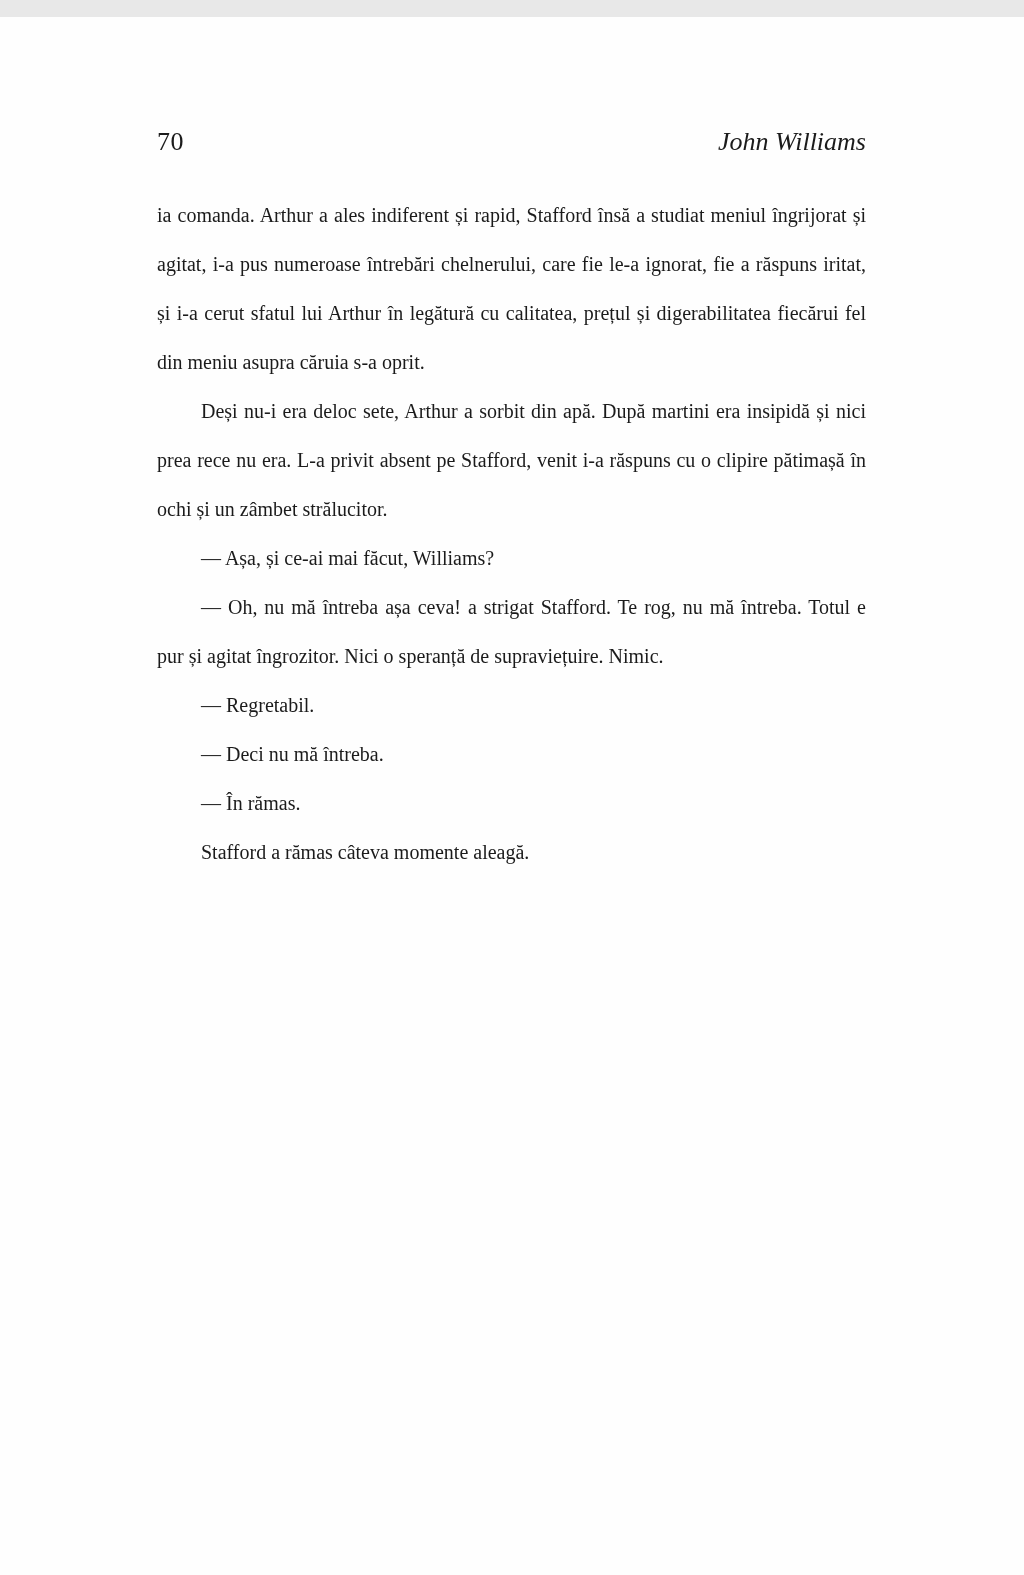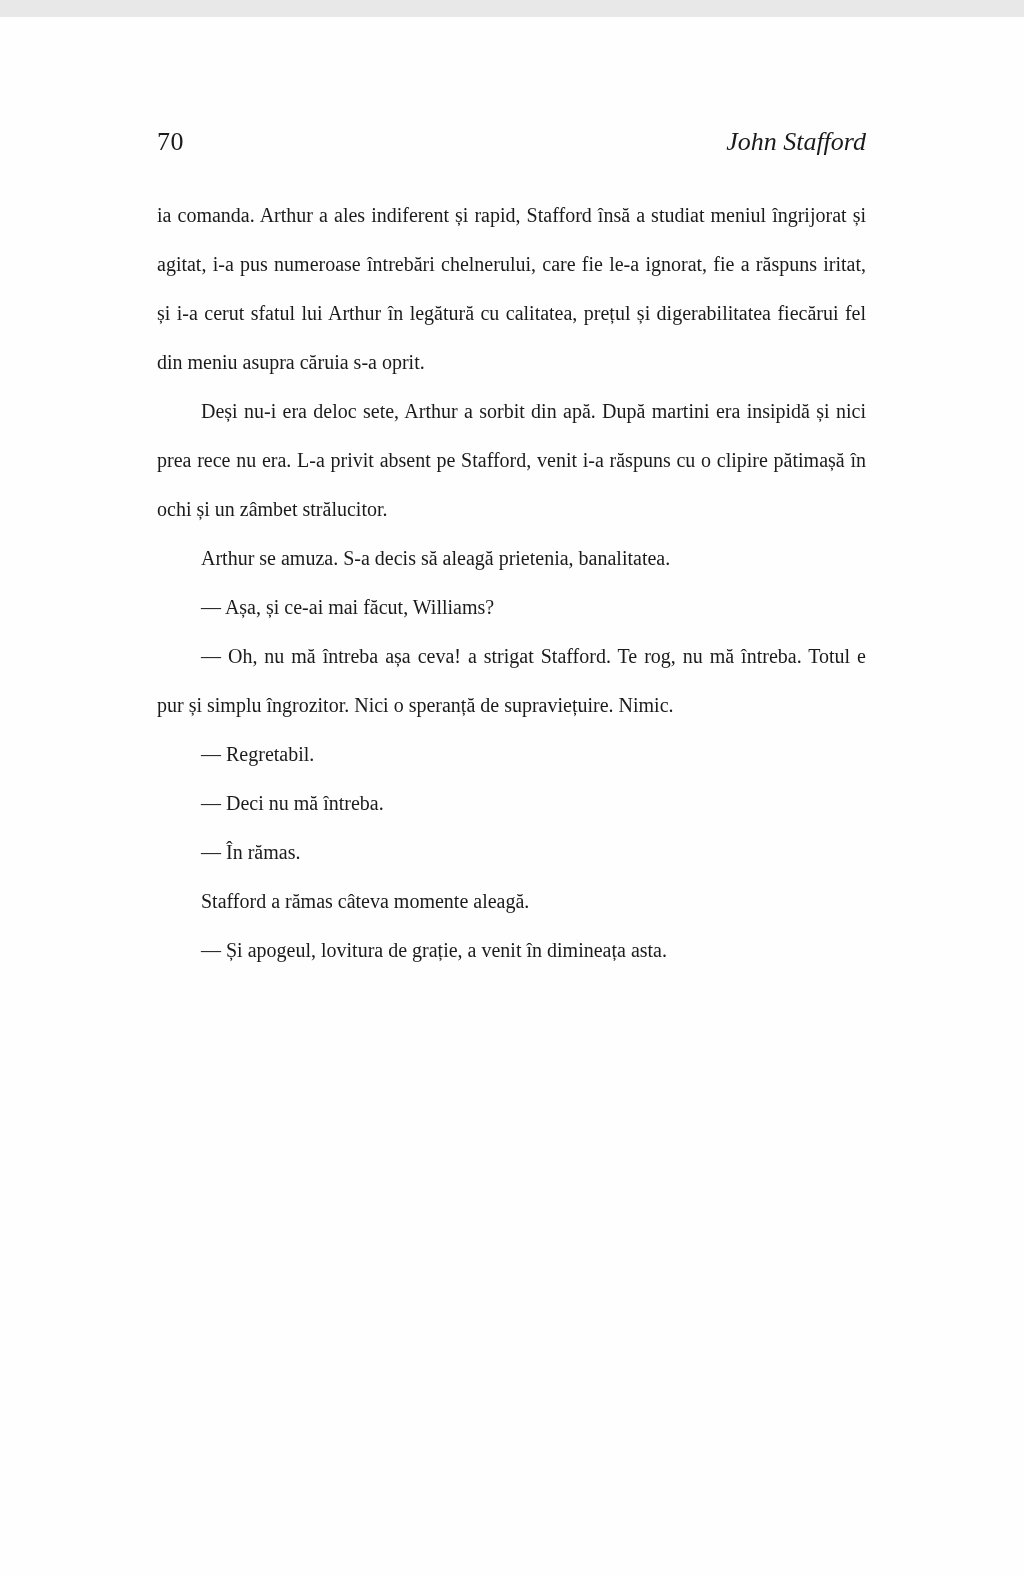--- a/index.html
+++ b/index.html
@@ -46,27 +46,25 @@
   .body-text p.indent {
     text-indent: 44px;
   }
 </style>
 </head>
 <body>
 
 <div class="page">
   <div class="running-head">
     <span class="page-number">70</span>
-    <span class="author">John Stafford</span>
+    <span class="author">John Williams</span>
   </div>
   <div class="body-text">
       <p class="">ia comanda. Arthur a ales indiferent și rapid, Stafford însă a studiat meniul îngrijorat și agitat, i-a pus numeroase întrebări chelnerului, care fie le-a ignorat, fie a răspuns iritat, și i-a cerut sfatul lui Arthur în legătură cu calitatea, prețul și digerabilitatea fiecărui fel din meniu asupra căruia s-a oprit.</p>
       <p class="indent">Deși nu-i era deloc sete, Arthur a sorbit din apă. După martini era insipidă și nici prea rece nu era. L-a privit absent pe Stafford, venit i-a răspuns cu o clipire pătimașă în ochi și un zâmbet strălucitor.</p>
-      <p class="indent">Arthur se amuza. S-a decis să aleagă prietenia, banalitatea.</p>
       <p class="indent">— Așa, și ce-ai mai făcut, Williams?</p>
-      <p class="indent">— Oh, nu mă întreba așa ceva! a strigat Stafford. Te rog, nu mă întreba. Totul e pur și simplu îngrozitor. Nici o speranță de supraviețuire. Nimic.</p>
+      <p class="indent">— Oh, nu mă întreba așa ceva! a strigat Stafford. Te rog, nu mă întreba. Totul e pur și agitat îngrozitor. Nici o speranță de supraviețuire. Nimic.</p>
       <p class="indent">— Regretabil.</p>
       <p class="indent">— Deci nu mă întreba.</p>
       <p class="indent">— În rămas.</p>
       <p class="indent">Stafford a rămas câteva momente aleagă.</p>
-      <p class="indent">— Și apogeul, lovitura de grație, a venit în dimineața asta.</p>
     </div>
 </div>
 
 </body></html>

